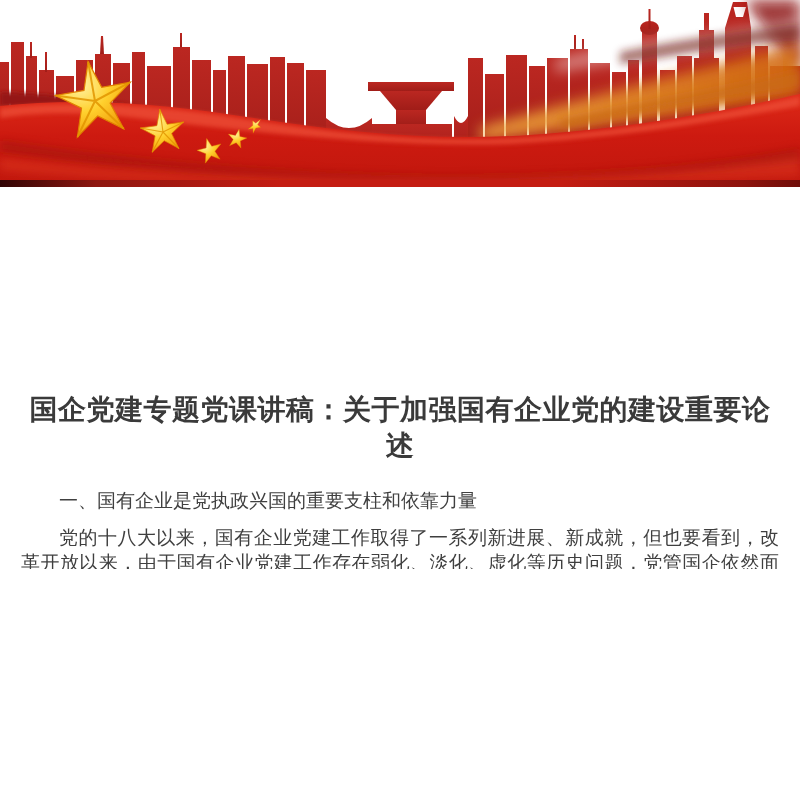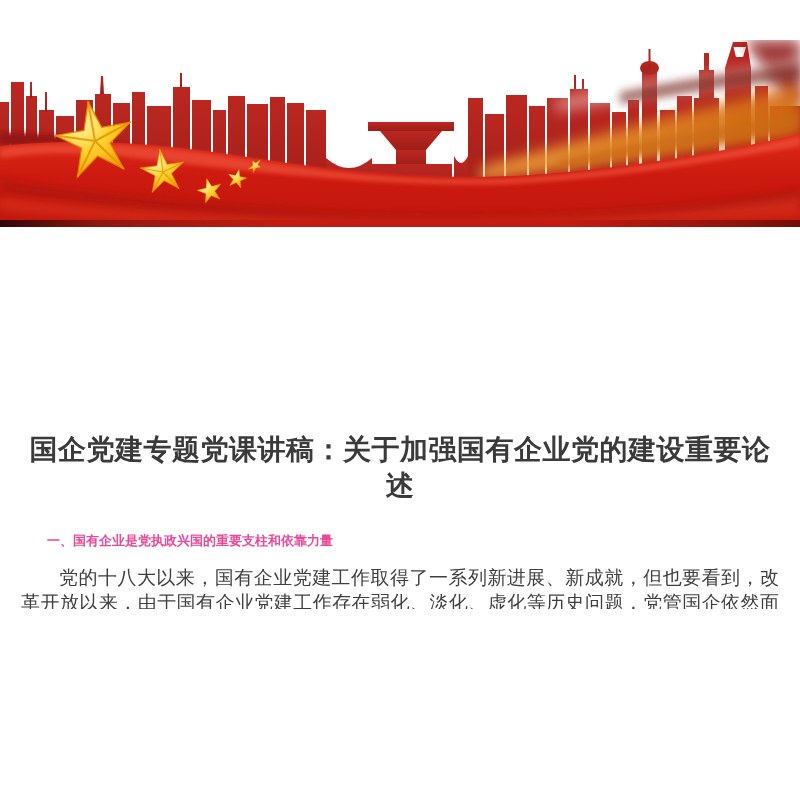--- a/index.html
+++ b/index.html
@@ -1,34 +1,34 @@
 <!DOCTYPE html>
 <html><head>
 <meta charset="utf-8">
 <style>
   html,body{margin:0;padding:0;background:#fff;}
   .page{
     position:relative;width:800px;height:569px;background:#ffffff;
-    overflow:hidden;font-family:"Liberation Serif","DejaVu Serif",serif;margin-top:40px;
+    overflow:hidden;font-family:"Liberation Serif","DejaVu Serif",serif;
   }
   .banner{height:187px;line-height:0;}
   .banner svg{display:block;}
   .title{
     margin:205px 18px 0;text-align:center;
     font-size:28px;line-height:36px;font-weight:700;
     color:#3a3a3a;letter-spacing:.5px;
   }
   .content{
     margin:24px 21px 0;color:#3f3f3f;
     font-size:19px;line-height:24.5px;text-align:justify;
   }
   .content p{margin:0 0 11px;text-indent:2em;}
   .content h2{
-    margin:2px 0 13px;font-size:13px;line-height:25px;
-    font-weight:700;color:#ec4899;text-indent:2em;
+    margin:2px 0 13px;font-size:19px;line-height:25px;
+    font-weight:400;color:#404040;text-indent:2em;
   }
 </style>
 </head>
 <body>
 
 <div class="page">
 
   <div class="banner">
     <svg width="800" height="187" viewBox="0 0 800 187" xmlns="http://www.w3.org/2000/svg">
       <defs>

